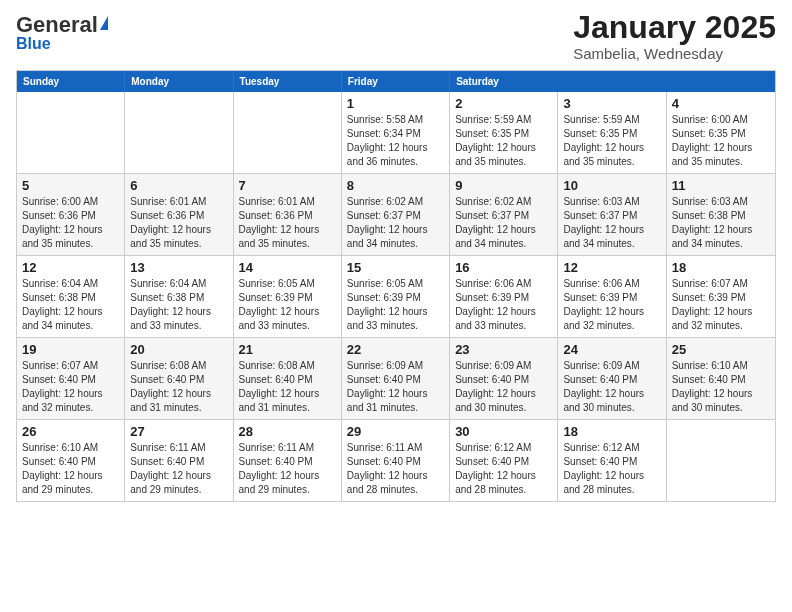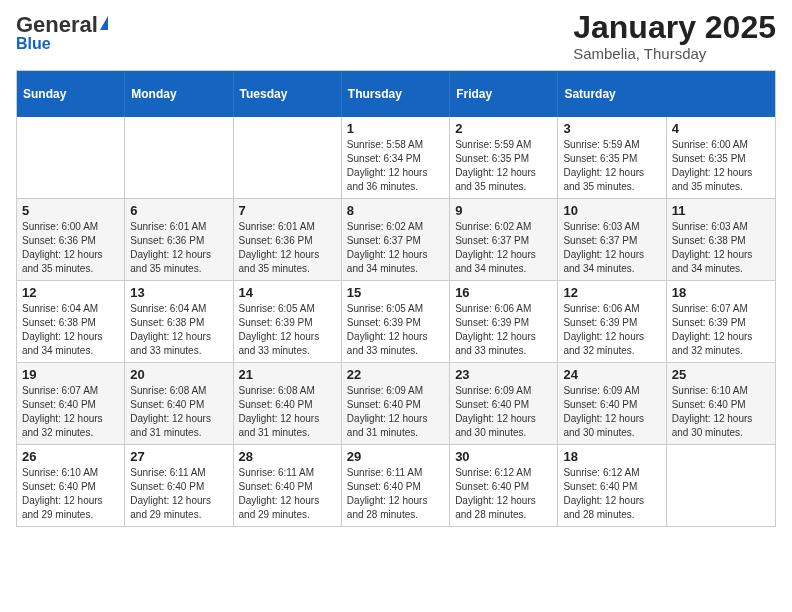--- a/index.html
+++ b/index.html
@@ -65,22 +65,22 @@
       border: 1px solid #ccc;
     }
     .cal-header {
       display: grid;
       grid-template-columns: repeat(7, 1fr);
       background: #1565C0;
     }
     .cal-header-cell {
       color: #fff;
       font-weight: bold;
-      font-size: 12px;
-      padding: 16px 6px;
+      font-size: 10px;
+      padding: 5px 6px;
       border-right: 1px solid #2176cc;
     }
     .cal-header-cell:last-child { border-right: none; }
     .cal-body {
       flex: 1;
       display: flex;
       flex-direction: column;
     }
     .cal-row {
       display: grid;
@@ -118,30 +118,29 @@
   <div class="header">
     <div class="logo">
       <div style="display:flex;align-items:flex-start;">
         <span class="logo-text logo-general">General</span>
         <span class="logo-triangle"></span>
       </div>
       <span class="logo-text logo-blue" style="font-size:16px;font-weight:bold;color:#1565C0;">Blue</span>
     </div>
     <div class="title-block">
       <div class="month-title">January 2025</div>
-      <div class="subtitle">Sambelia, Thursday</div>
+      <div class="subtitle">Sambelia, Wednesday</div>
     </div>
   </div>
 
   <div class="calendar">
     <div class="cal-header">
     <div class="cal-header-cell">Sunday</div>
         <div class="cal-header-cell">Monday</div>
         <div class="cal-header-cell">Tuesday</div>
-        <div class="cal-header-cell">Thursday</div>
         <div class="cal-header-cell">Friday</div>
         <div class="cal-header-cell">Saturday</div>
       </div>
     <div class="cal-body">
     <div class="cal-row">
           <div class="cal-cell"></div>
           <div class="cal-cell"></div>
           <div class="cal-cell"></div>
           <div class="cal-cell">
             <div class="day-number">1</div>

